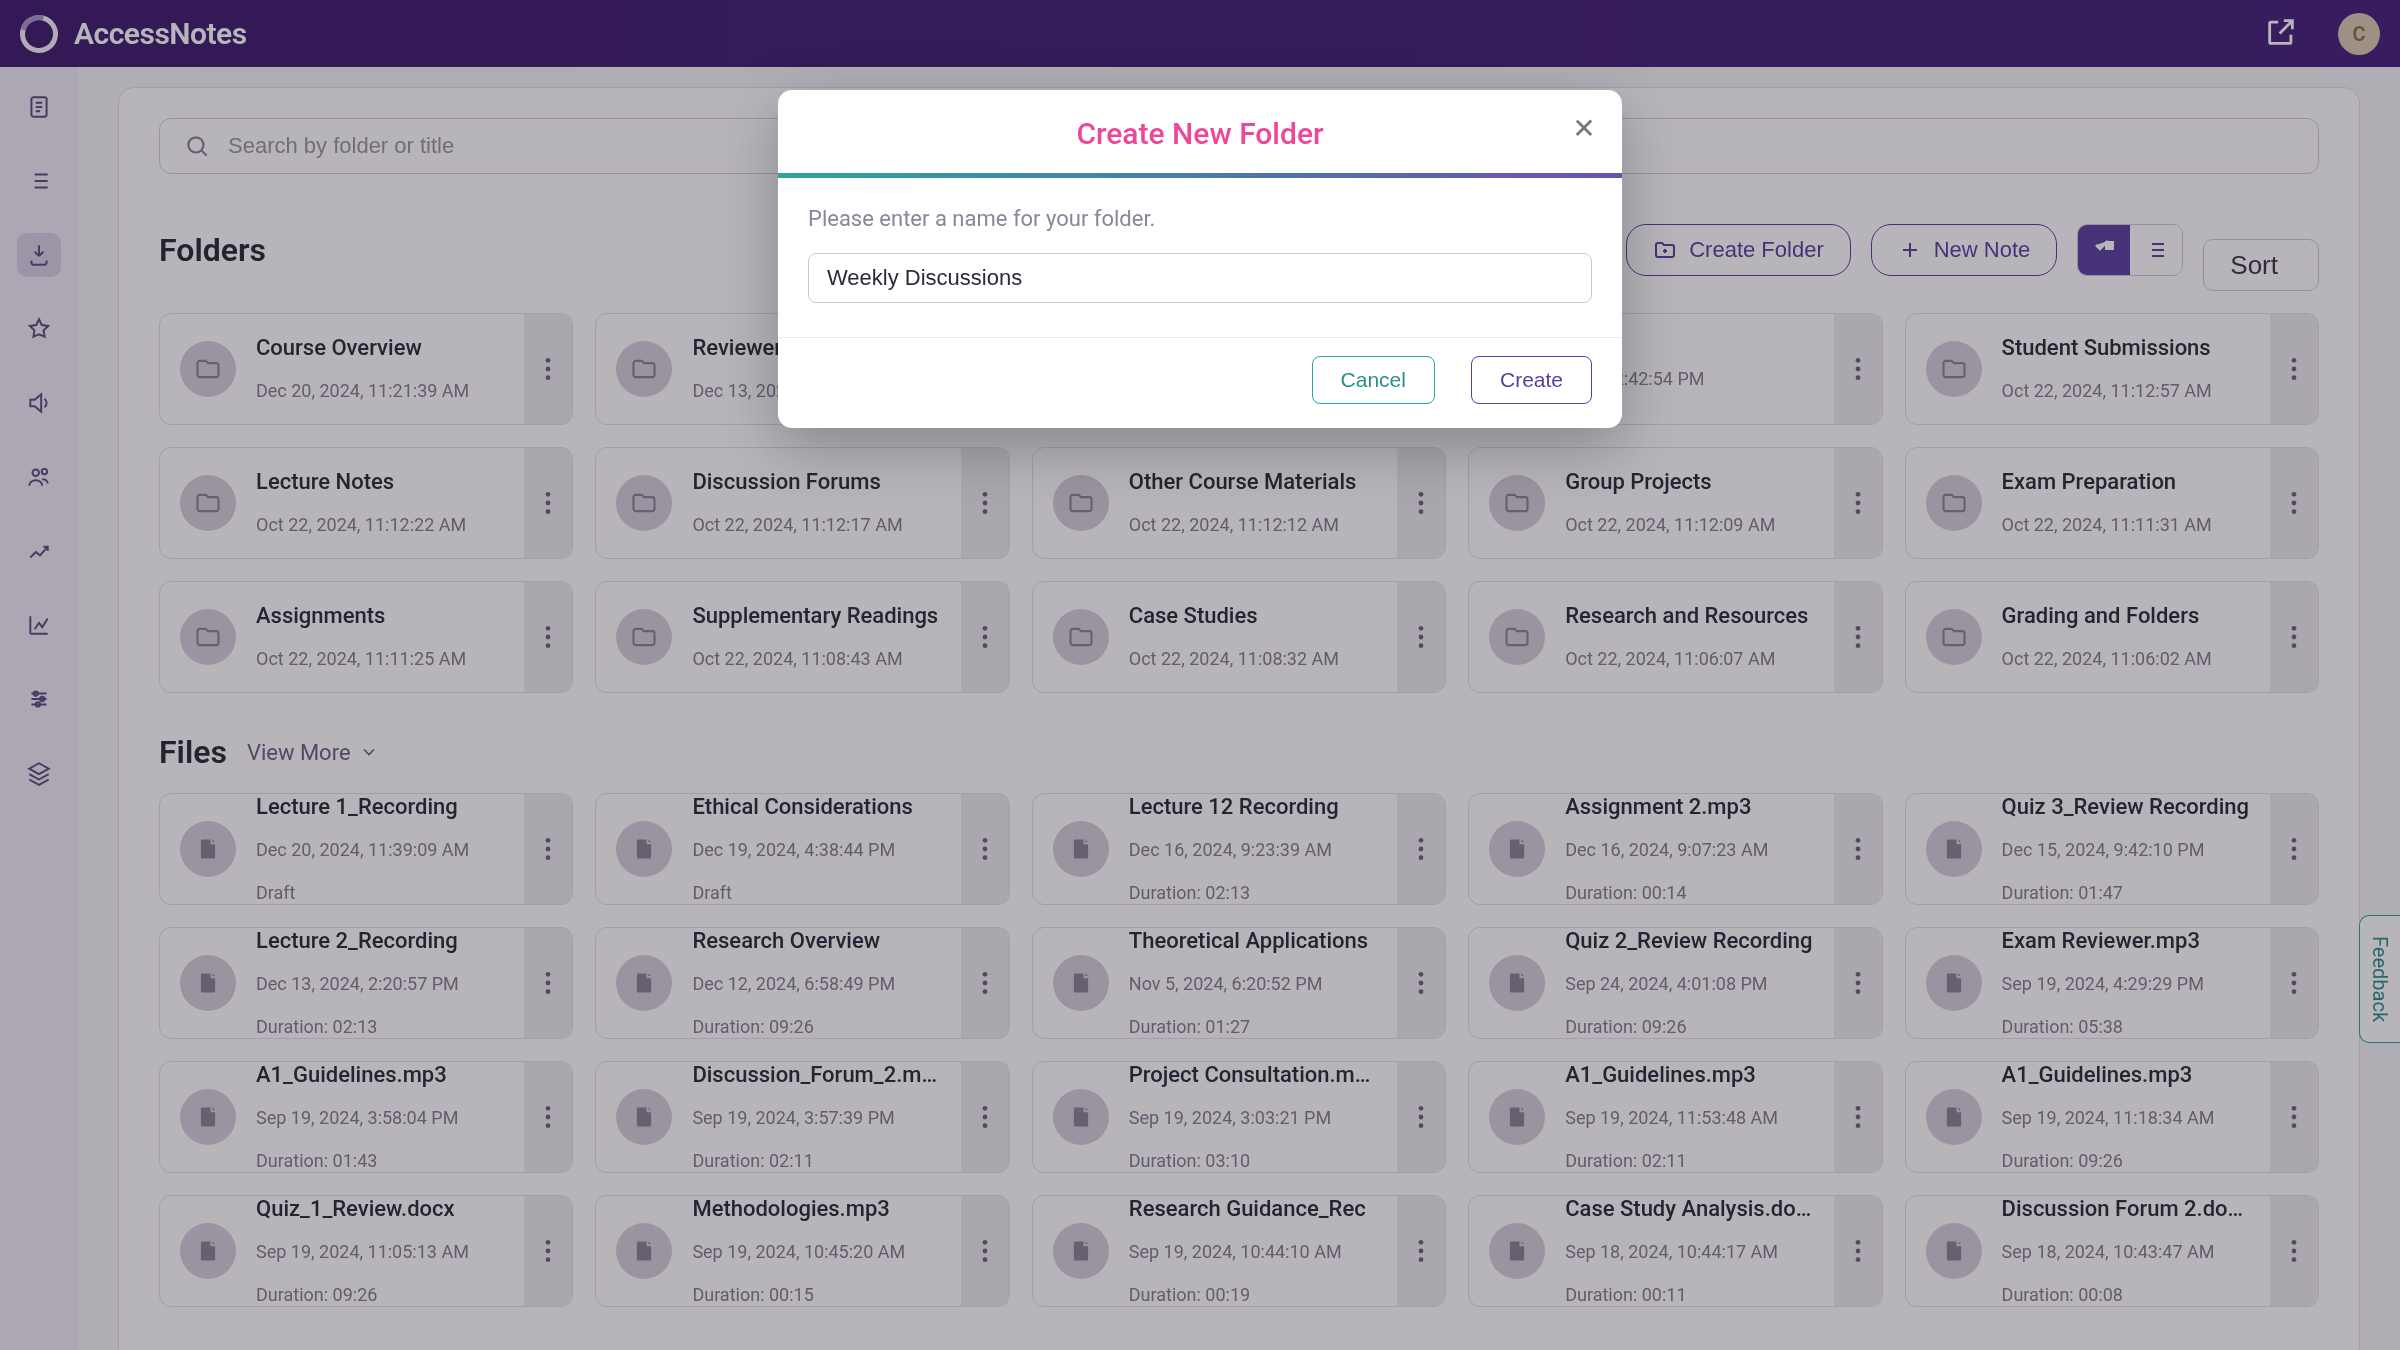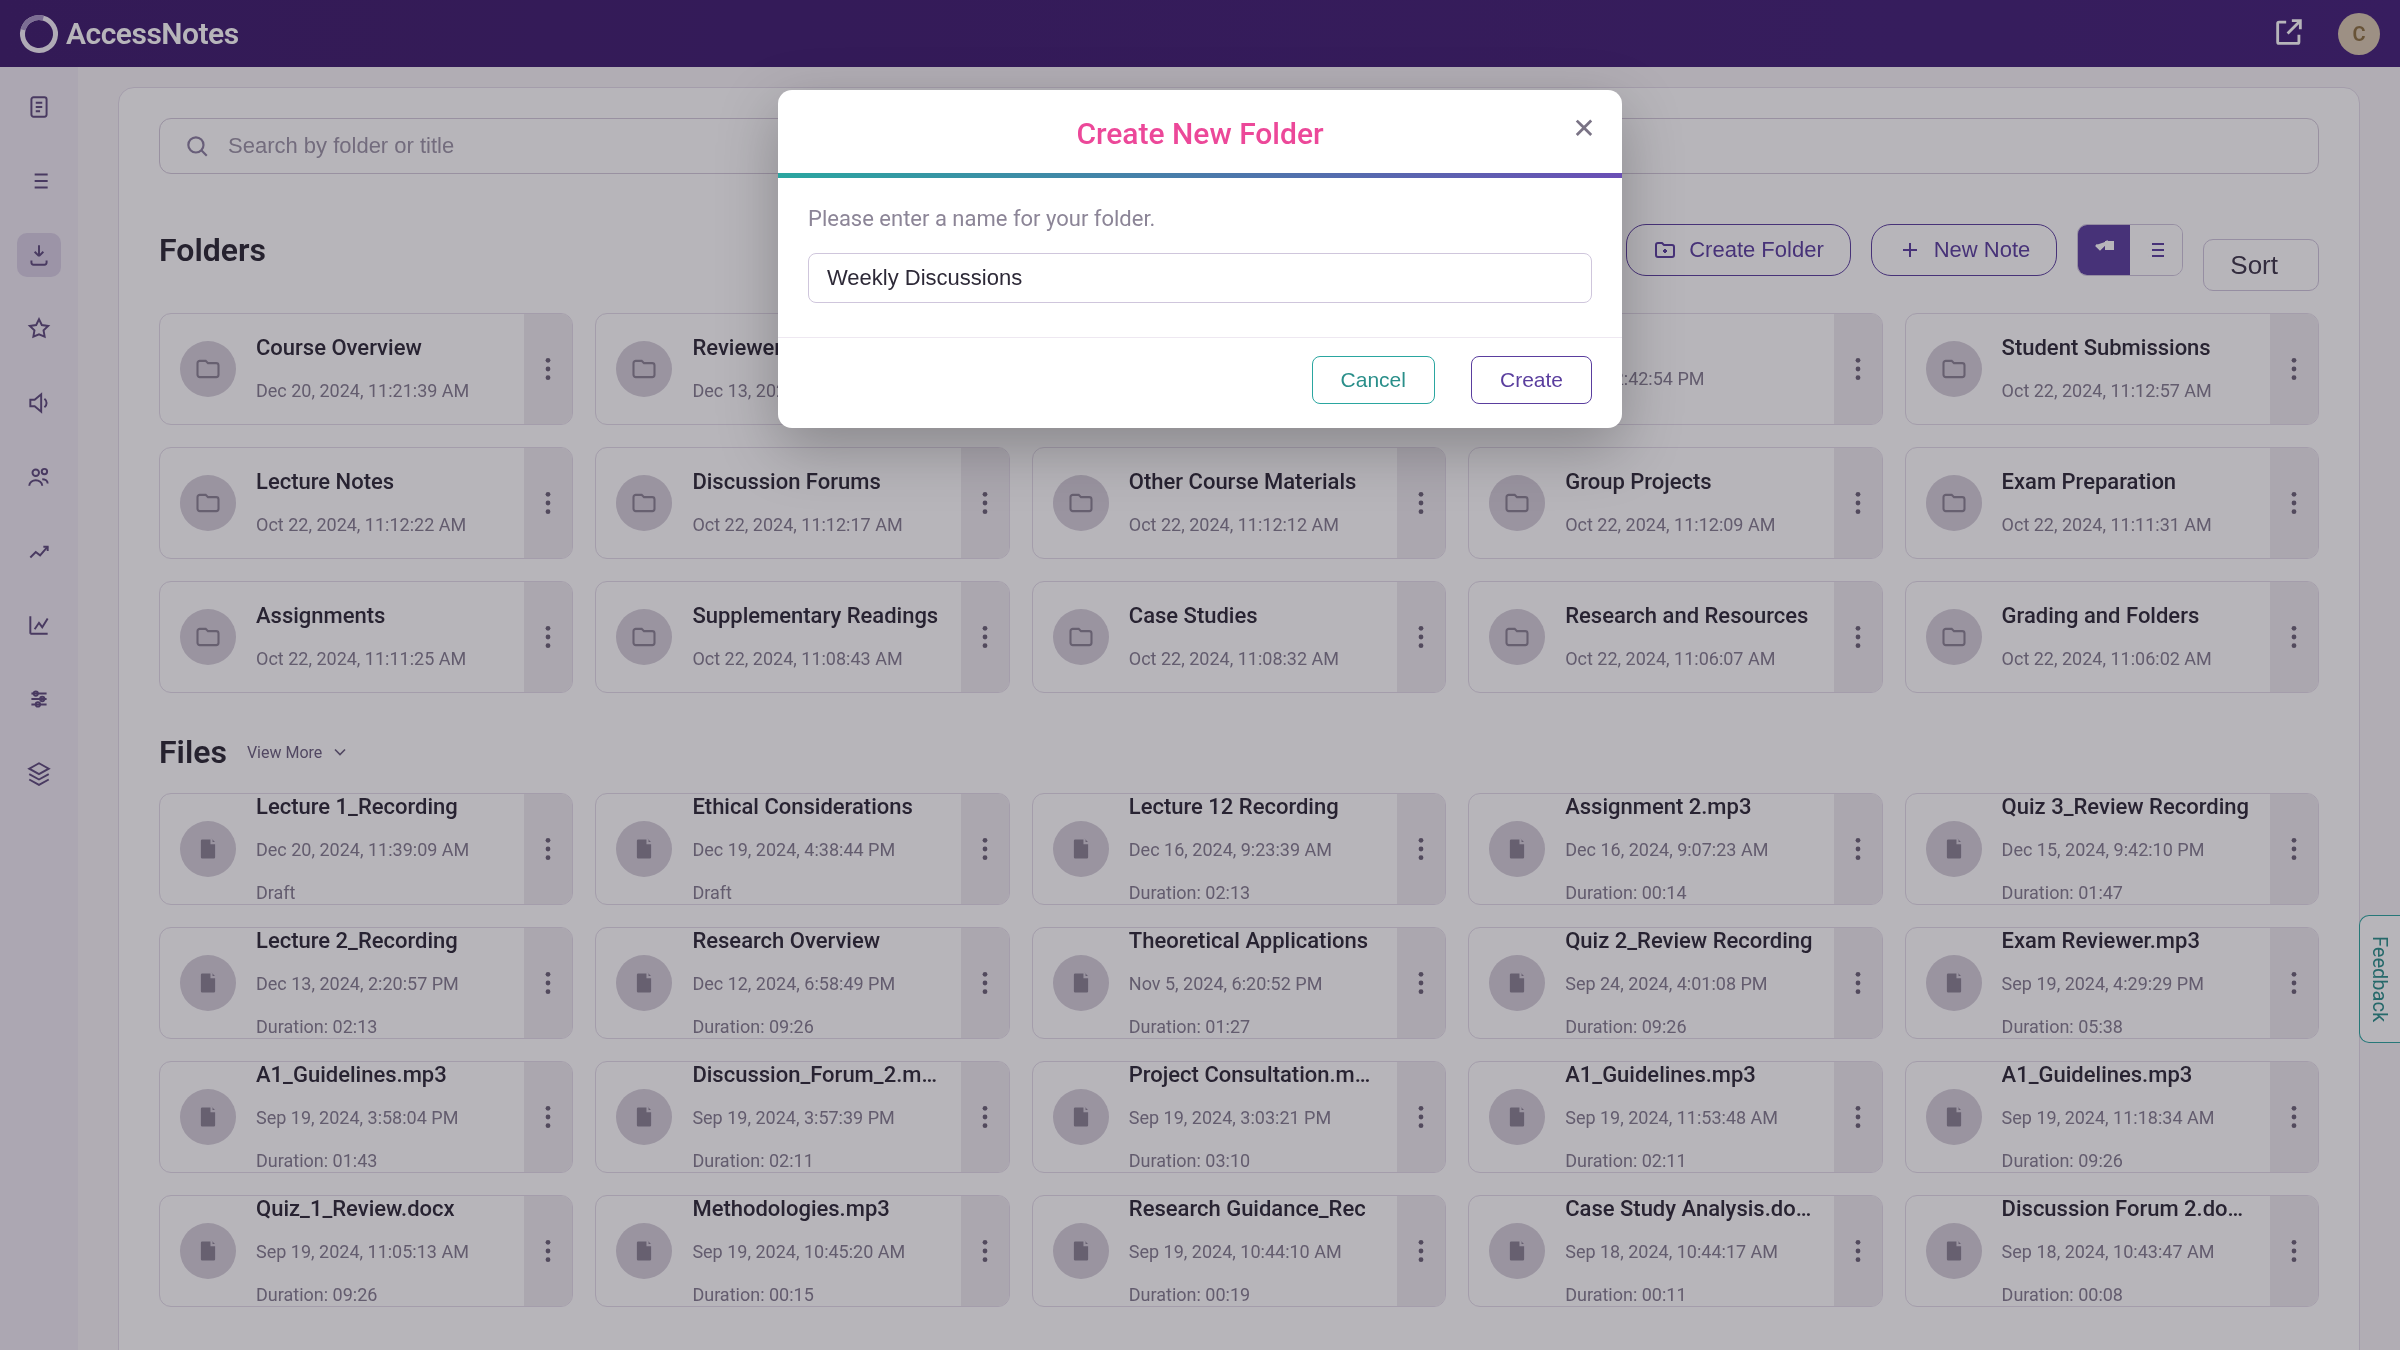--- a/index.html
+++ b/index.html
@@ -1,20 +1,20 @@
 <!DOCTYPE html>
 <html><head>
 <meta charset="utf-8">
 <style>
   * { box-sizing: border-box; margin: 0; padding: 0; }
   html, body { width: 2400px; height: 1350px; overflow: hidden; font-family: -apple-system, BlinkMacSystemFont, "Segoe UI", Roboto, sans-serif; }
   body { background: #f6f4f7; color: #333; }
 
   
-  .topbar { height: 67px; background: linear-gradient(90deg, #3d1b6c 0%, #432079 100%); display: flex; align-items: center; padding: 0 20px; gap: 8px; }
+  .topbar { height: 67px; background: linear-gradient(90deg, #3d1b6c 0%, #432079 100%); display: flex; align-items: center; padding: 0 20px; gap: 16px; }
   .logo-mark { width: 38px; height: 38px; border: 5px solid #f5f0fa; border-radius: 50%; position: relative; transform: rotate(-30deg); }
   .logo-mark::after { content: ""; position: absolute; inset: -5px; border: 5px solid transparent; border-top-color: #a895c7; border-radius: 50%; }
   .app-title { color: #fff; font-size: 30px; font-weight: 600; letter-spacing: -0.5px; }
   .topbar-spacer { flex: 1; }
   .ext-icon svg { width: 34px; height: 34px; stroke: #fff; stroke-width: 2; fill: none; }
   .avatar { width: 42px; height: 42px; border-radius: 50%; background: #d9c9b0; color: #8b6f3f; display: flex; align-items: center; justify-content: center; font-weight: 600; font-size: 20px; margin-left: 24px; }
 
   
   .rail { position: absolute; top: 67px; left: 0; bottom: 0; width: 78px; background: #efeaf3; display: flex; flex-direction: column; align-items: center; padding-top: 18px; gap: 30px; }
   .rail-btn { width: 44px; height: 44px; display: flex; align-items: center; justify-content: center; border-radius: 10px; cursor: pointer; }
@@ -27,21 +27,21 @@
 
   
   .searchbar { display: flex; align-items: center; gap: 18px; border: 1px solid #d3cada; border-radius: 12px; height: 56px; padding: 0 24px; margin-bottom: 34px; }
   .searchbar svg { width: 26px; height: 26px; stroke: #8b7fa0; stroke-width: 2; fill: none; }
   .searchbar input { flex: 1; border: none; outline: none; font-size: 22px; color: #555; background: transparent; }
   .searchbar input::placeholder { color: #9b94a6; }
 
   
   .section-row { display: flex; align-items: center; margin-bottom: 22px; gap: 20px; }
   .section-title { font-size: 32px; font-weight: 600; color: #2a2733; }
-  .view-more { font-size: 16px; color: #6a5f7e; display: flex; align-items: center; gap: 8px; cursor: pointer; }
+  .view-more { font-size: 22px; color: #6a5f7e; display: flex; align-items: center; gap: 8px; cursor: pointer; }
   .section-row .spacer { flex: 1; }
 
   .pill-btn { height: 52px; padding: 0 26px; border-radius: 20px; border: 1.5px solid #5a3e9e; background: #fff; color: #5a3e9e; font-size: 22px; display: inline-flex; align-items: center; gap: 12px; cursor: pointer; }
   .pill-btn svg { width: 24px; height: 24px; stroke: currentColor; stroke-width: 2; fill: none; }
   .view-toggle { display: inline-flex; height: 52px; border-radius: 10px; overflow: hidden; border: 1.5px solid #cfc6dc; }
   .view-seg { width: 52px; display: flex; align-items: center; justify-content: center; cursor: pointer; background:#fff; }
   .view-seg.active { background: #5a3e9e; }
   .view-seg svg { width: 24px; height: 24px; stroke: #5a3e9e; stroke-width: 2; fill: none; }
   .view-seg.active svg { stroke: #fff; fill:#fff; }
   .sort-btn { height: 52px; padding: 8px 26px; border-radius: 10px; border: 1.5px solid #cfc6dc; background: #fff; color: #3d3649; font-size: 26px; display: inline-flex; align-items: center; gap: 14px; cursor: pointer; margin-top: 31px; }

